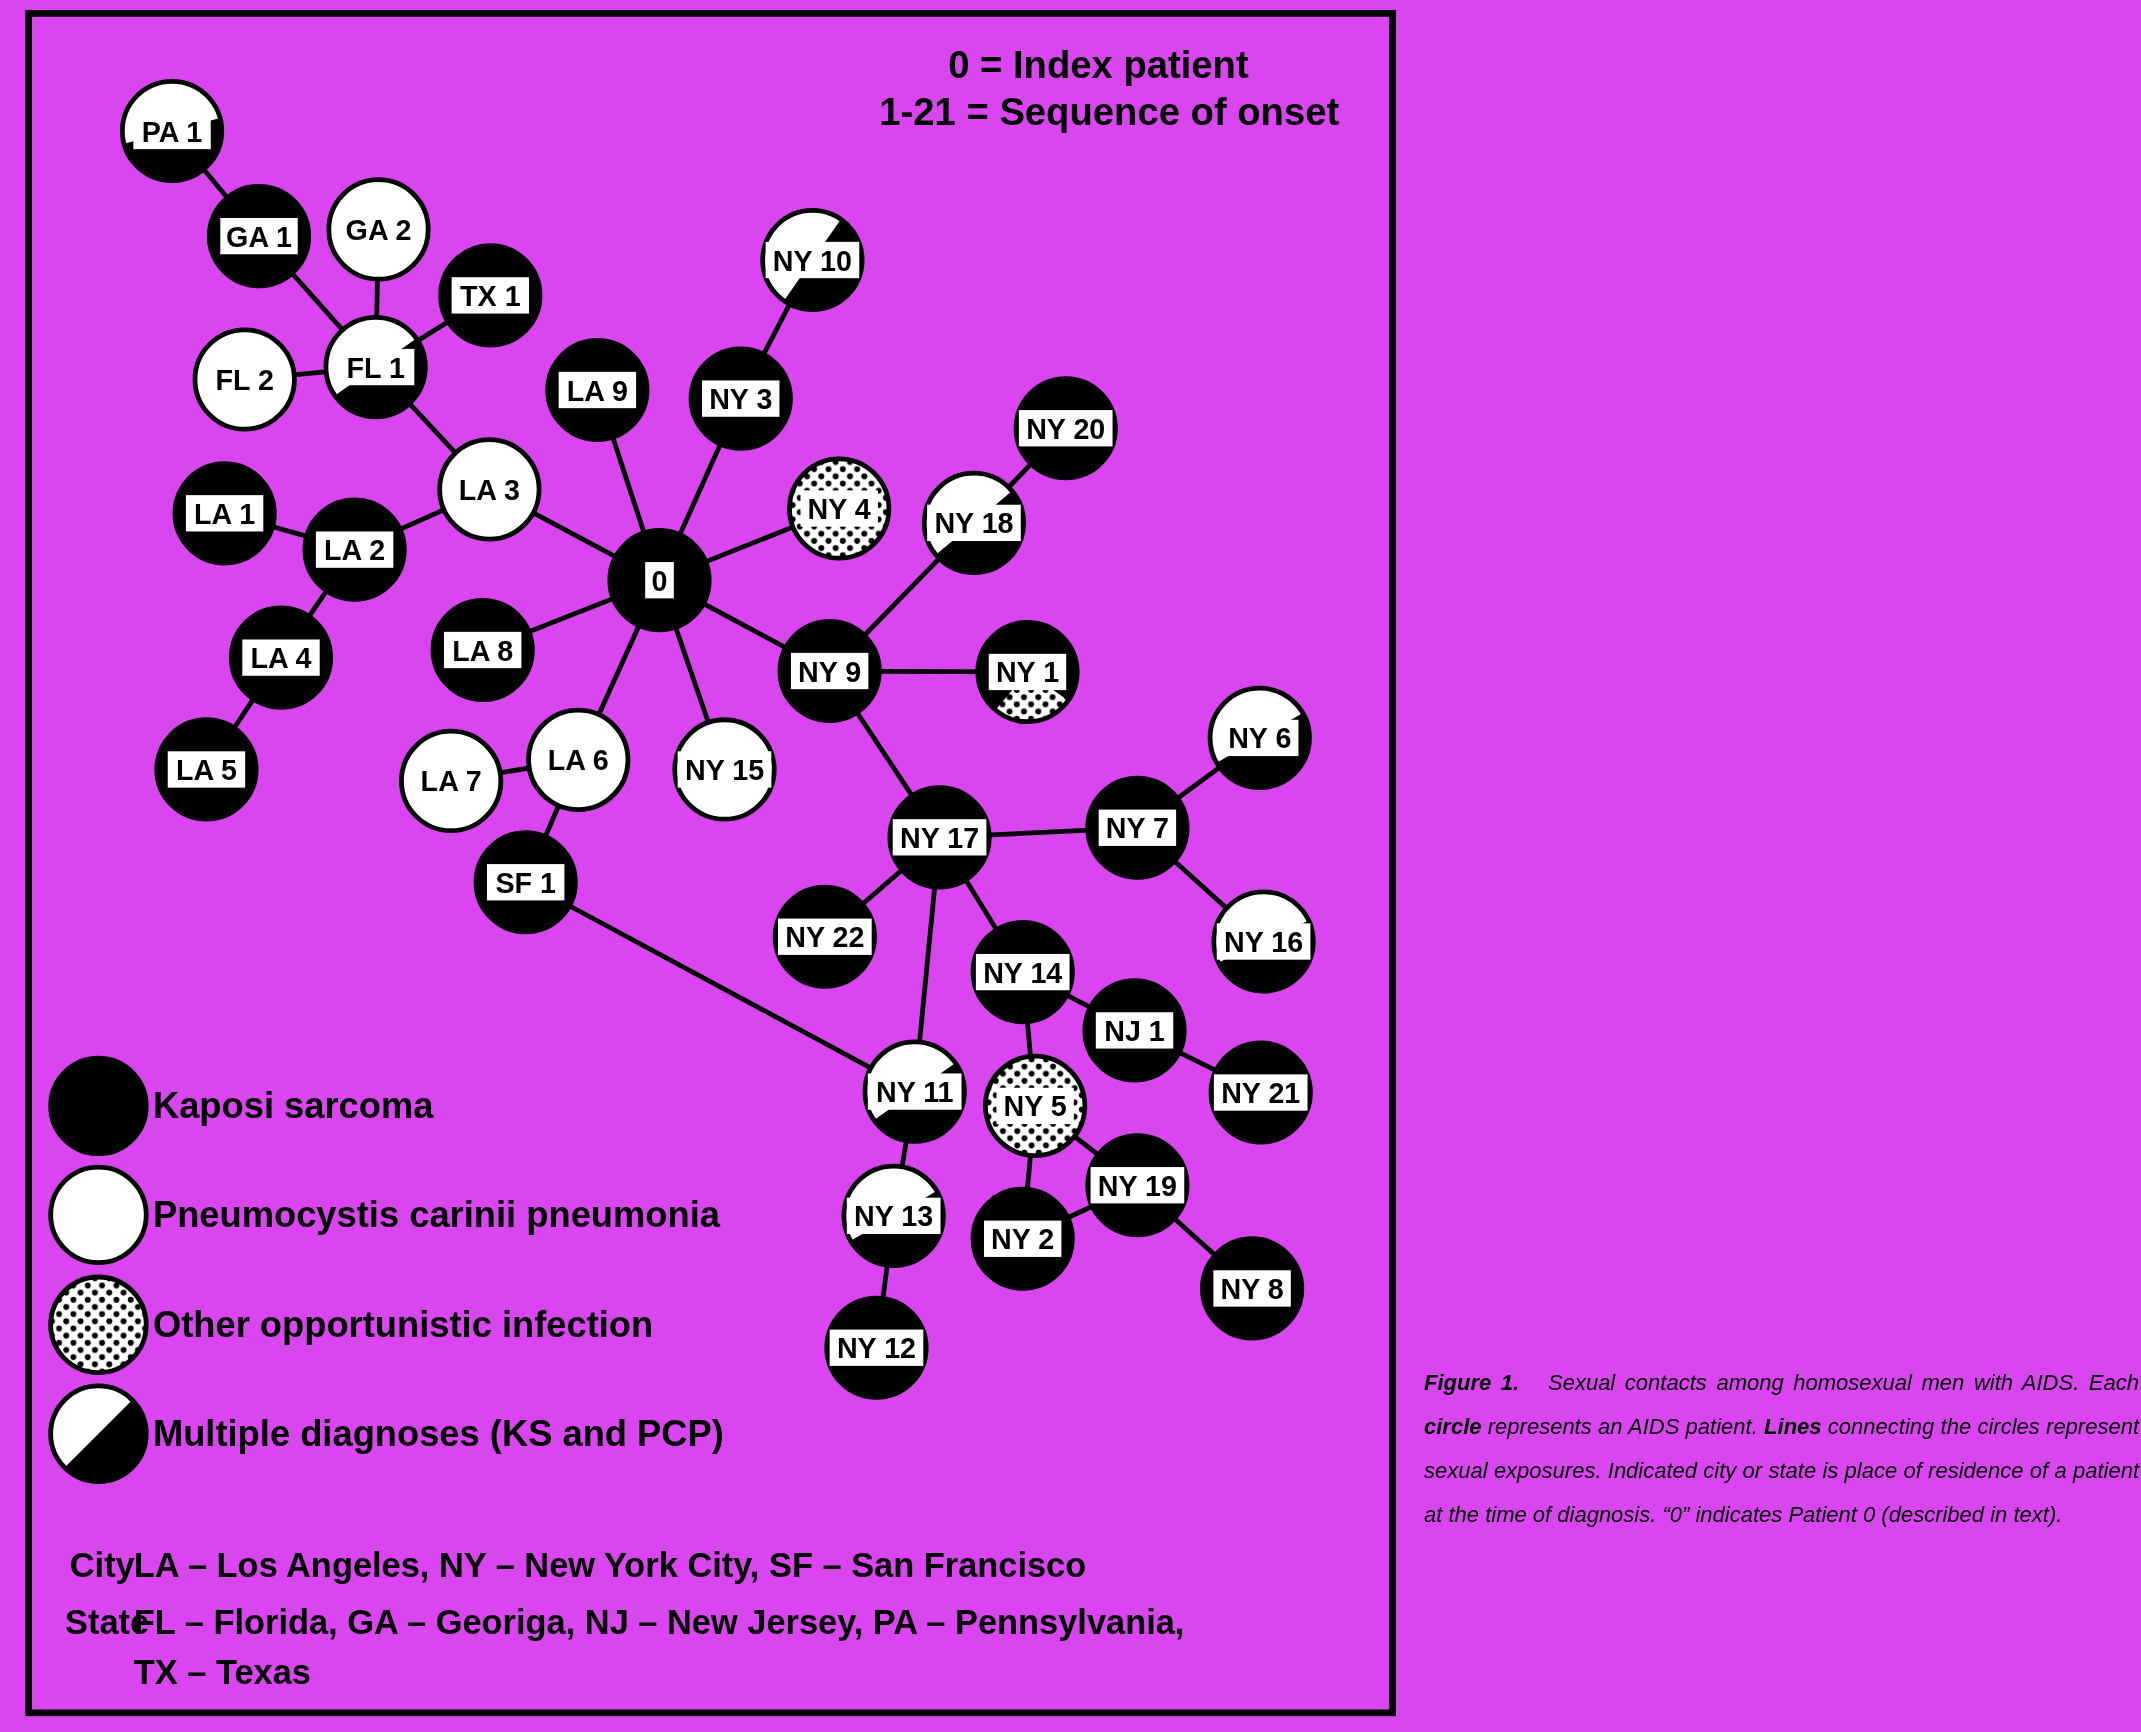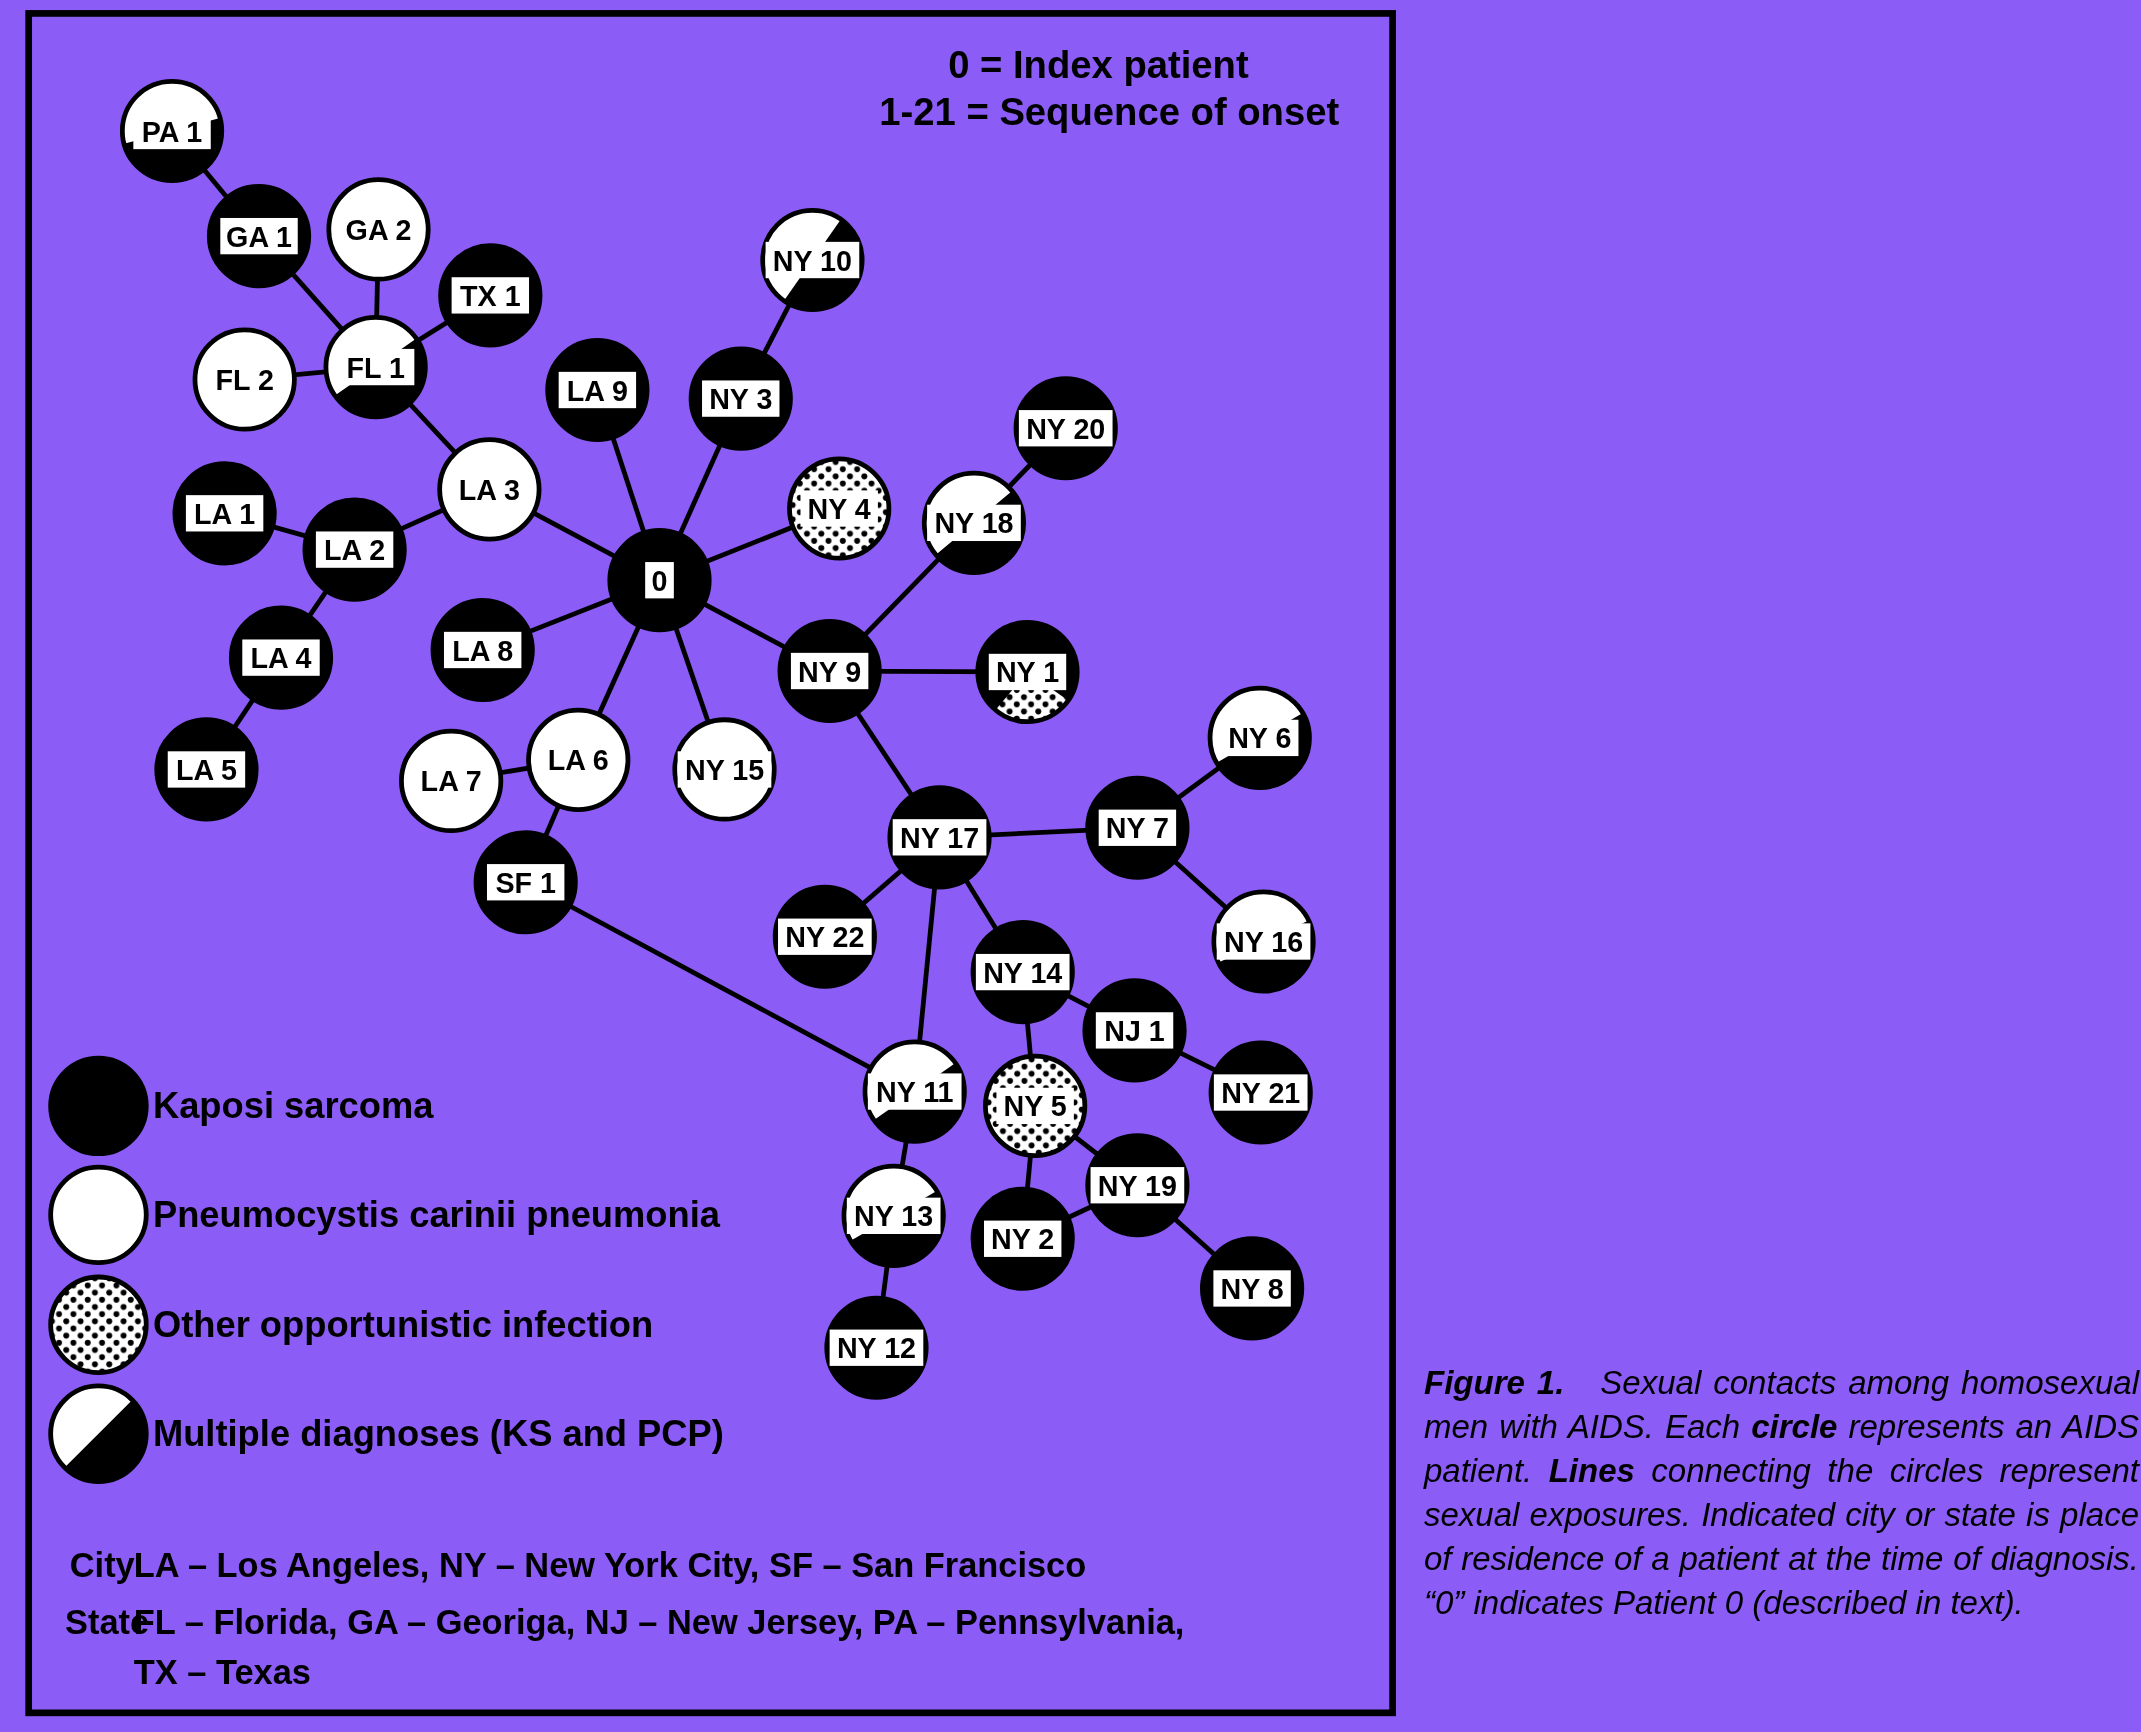--- a/index.html
+++ b/index.html
@@ -1,37 +1,37 @@
 <!DOCTYPE html>
 <html><head>
 <meta charset="utf-8">
 <style>
   html, body { margin: 0; padding: 0; background: #ffffff; }
   .page {
     position: relative;
     width: 2141px;
     height: 1732px;
-    background: #8b5cf6;
+    background: #d946ef;
     font-family: "Liberation Sans", sans-serif;
     overflow: hidden;
   }
   svg { position: absolute; left: 0; top: 0; }
   svg text { fill: #000; }
   .hdr   { font: bold 40px "Liberation Sans", sans-serif; }
   .abbr  { font: bold 36px "Liberation Sans", sans-serif; }
   .leglab{ font: bold 38px "Liberation Sans", sans-serif; }
   .nlabel{ font: bold 30px "Liberation Sans", sans-serif; }
   .frame { fill: none; stroke: #000; stroke-width: 7; }
   .caption {
     position: absolute;
     left: 1424px;
     top: 1361px;
     width: 715px;
     font-family: "Liberation Sans", sans-serif;
-    font-size: 33px;
+    font-size: 22px;
     line-height: 44px;
     font-style: italic;
     color: #000;
     text-align: justify;
   }
   .caption .b { font-weight: bold; }
 </style>
 </head>
 <body>
 

